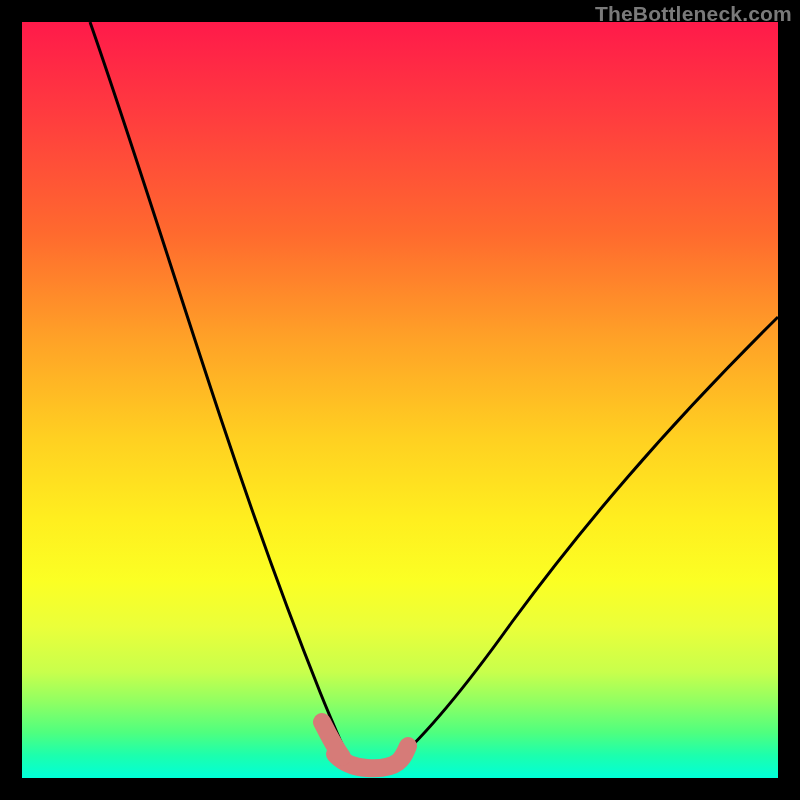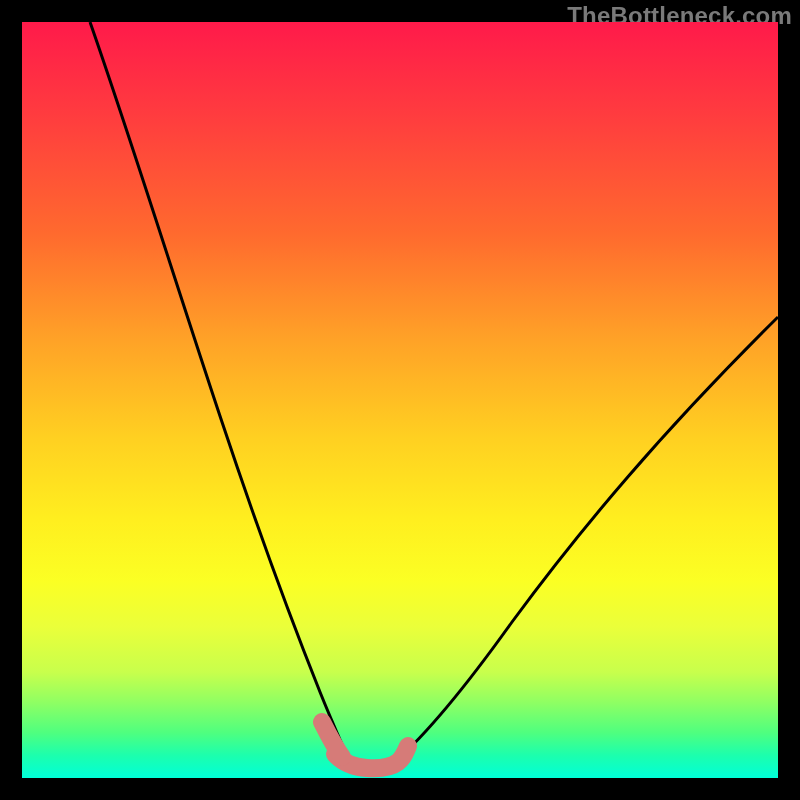--- a/index.html
+++ b/index.html
@@ -35,21 +35,21 @@
       #8fff63 90%,
       #4fff7f 94%,
       #1cffad 97%,
       #00ffd8 100%);
   }
   .watermark {
     position: absolute;
     top: 2px;
     right: 8px;
     color: #7a7a7a;
-    font-size: 24px;
+    font-size: 21px;
     font-weight: 600;
     letter-spacing: 0.2px;
     user-select: none;
   }
   svg.curves {
     position: absolute;
     inset: 0;
     width: 756px;
     height: 756px;
   }

